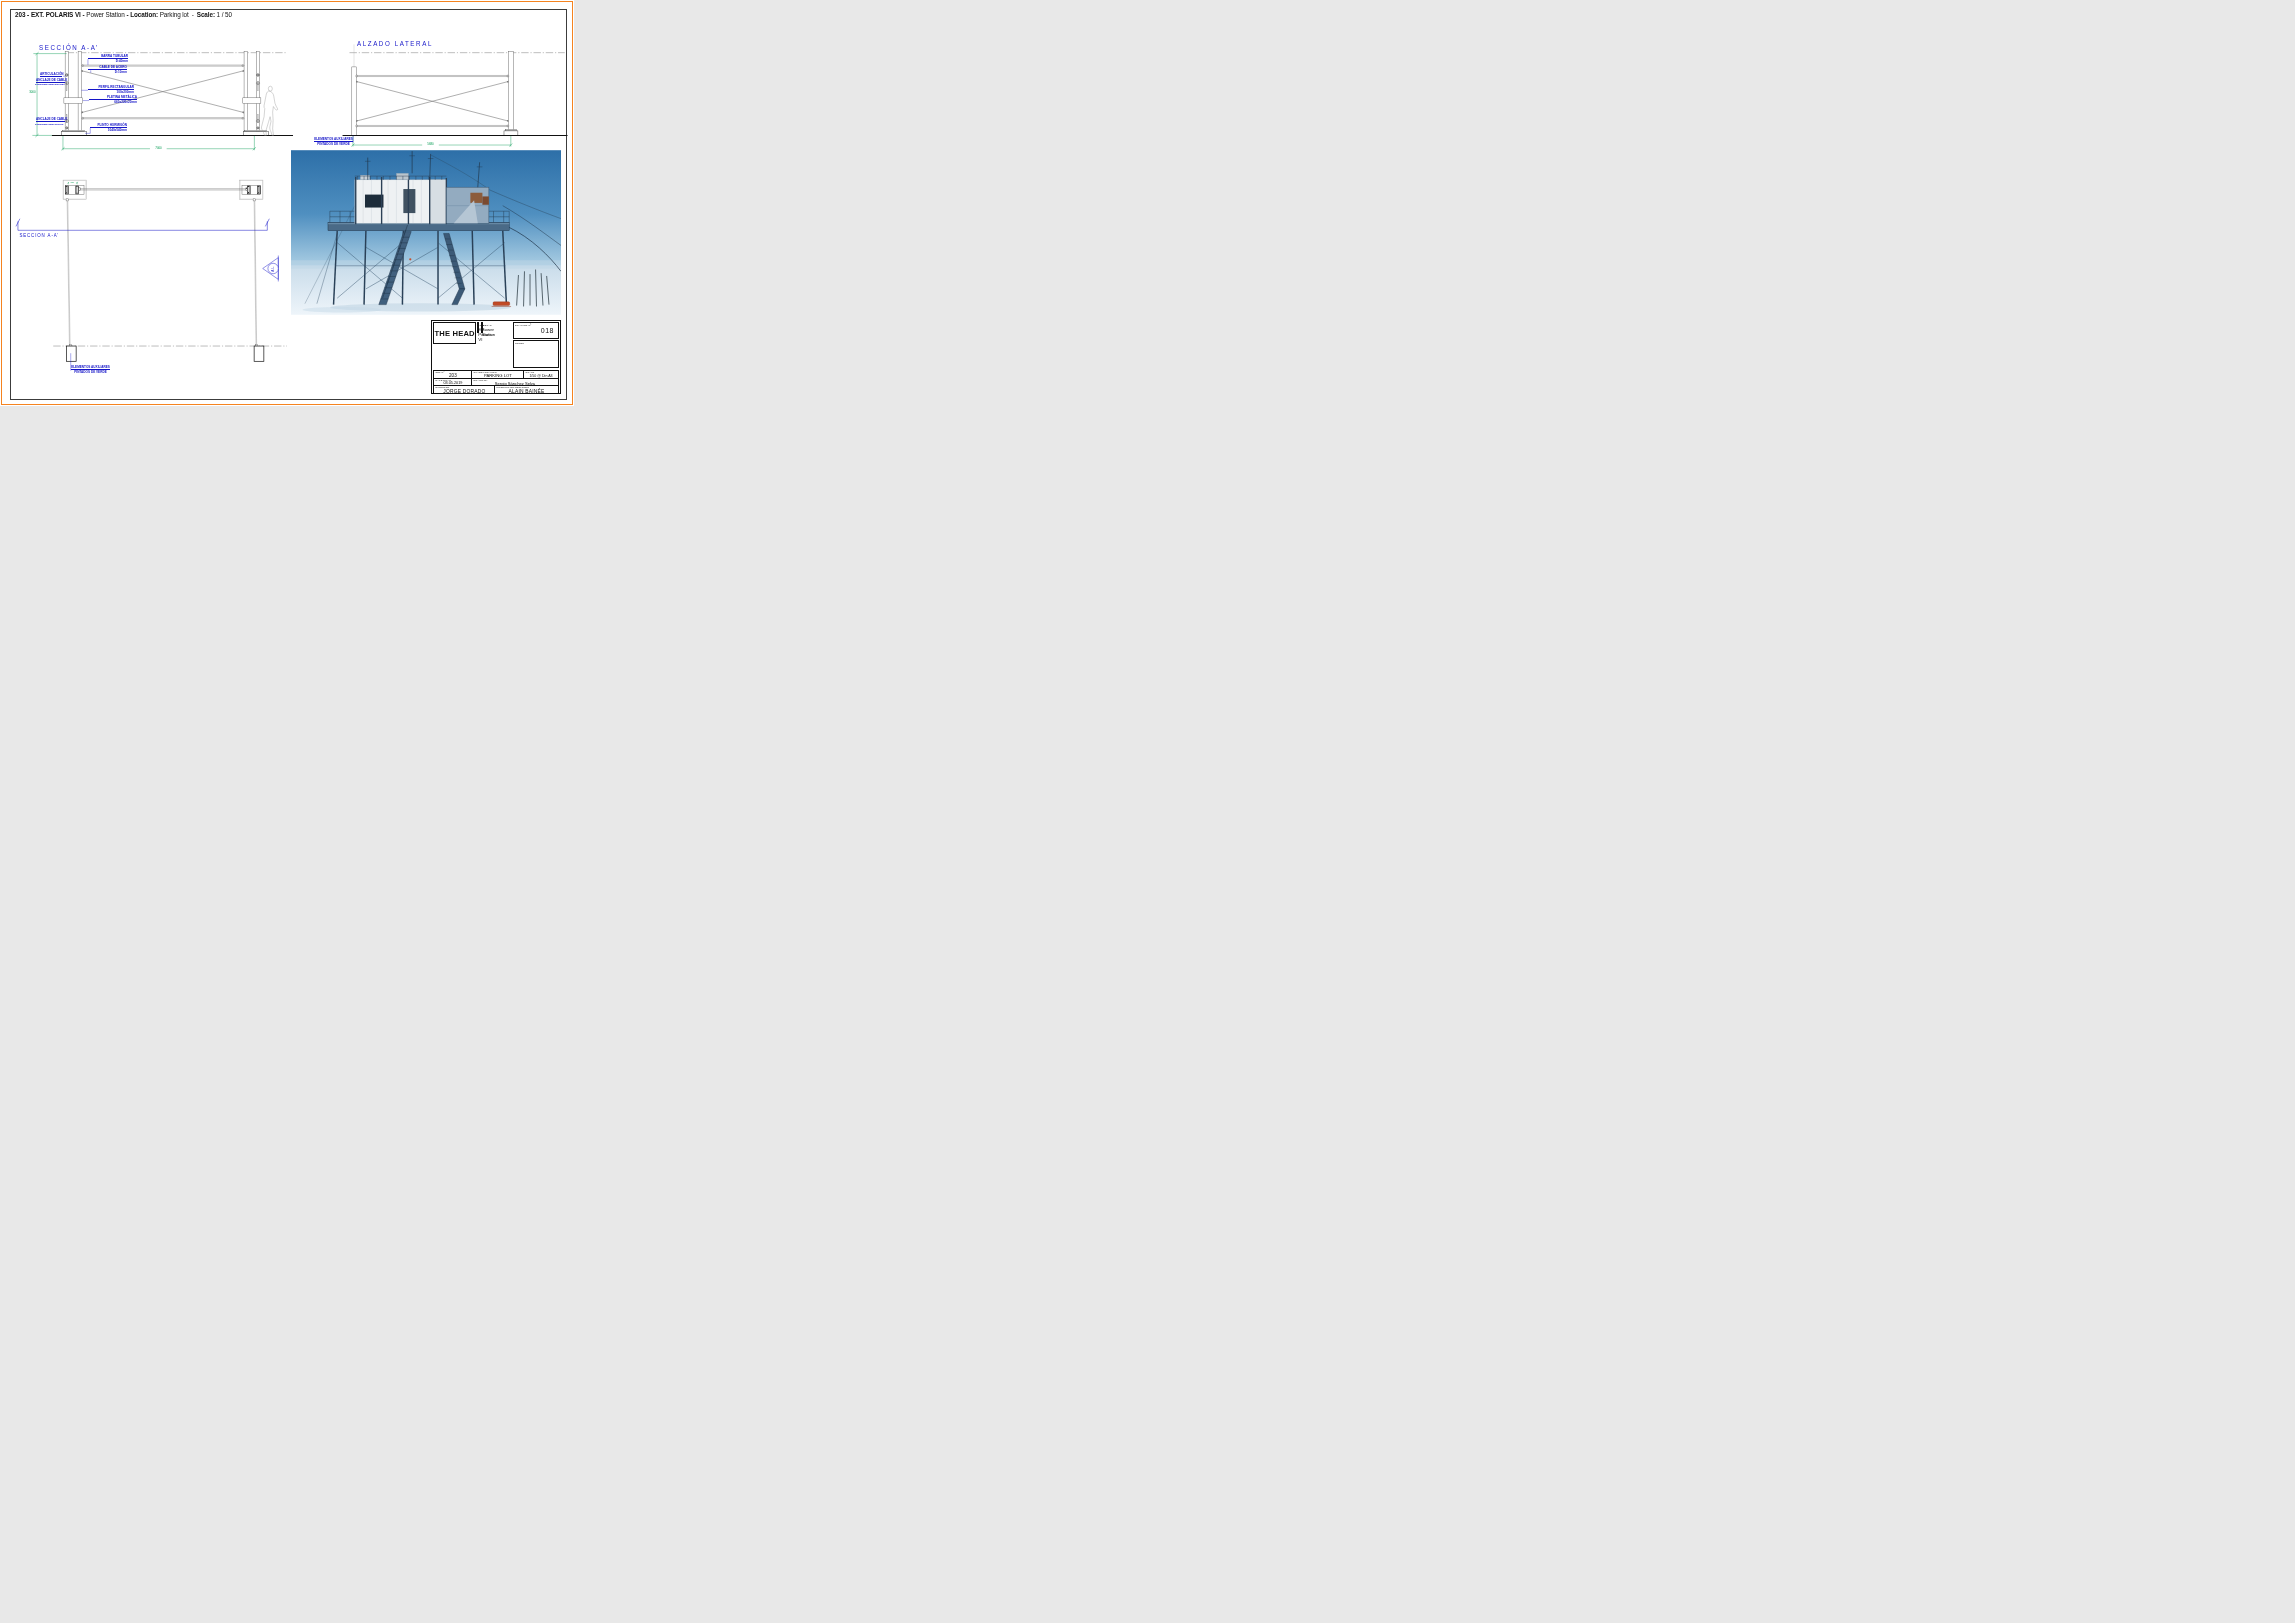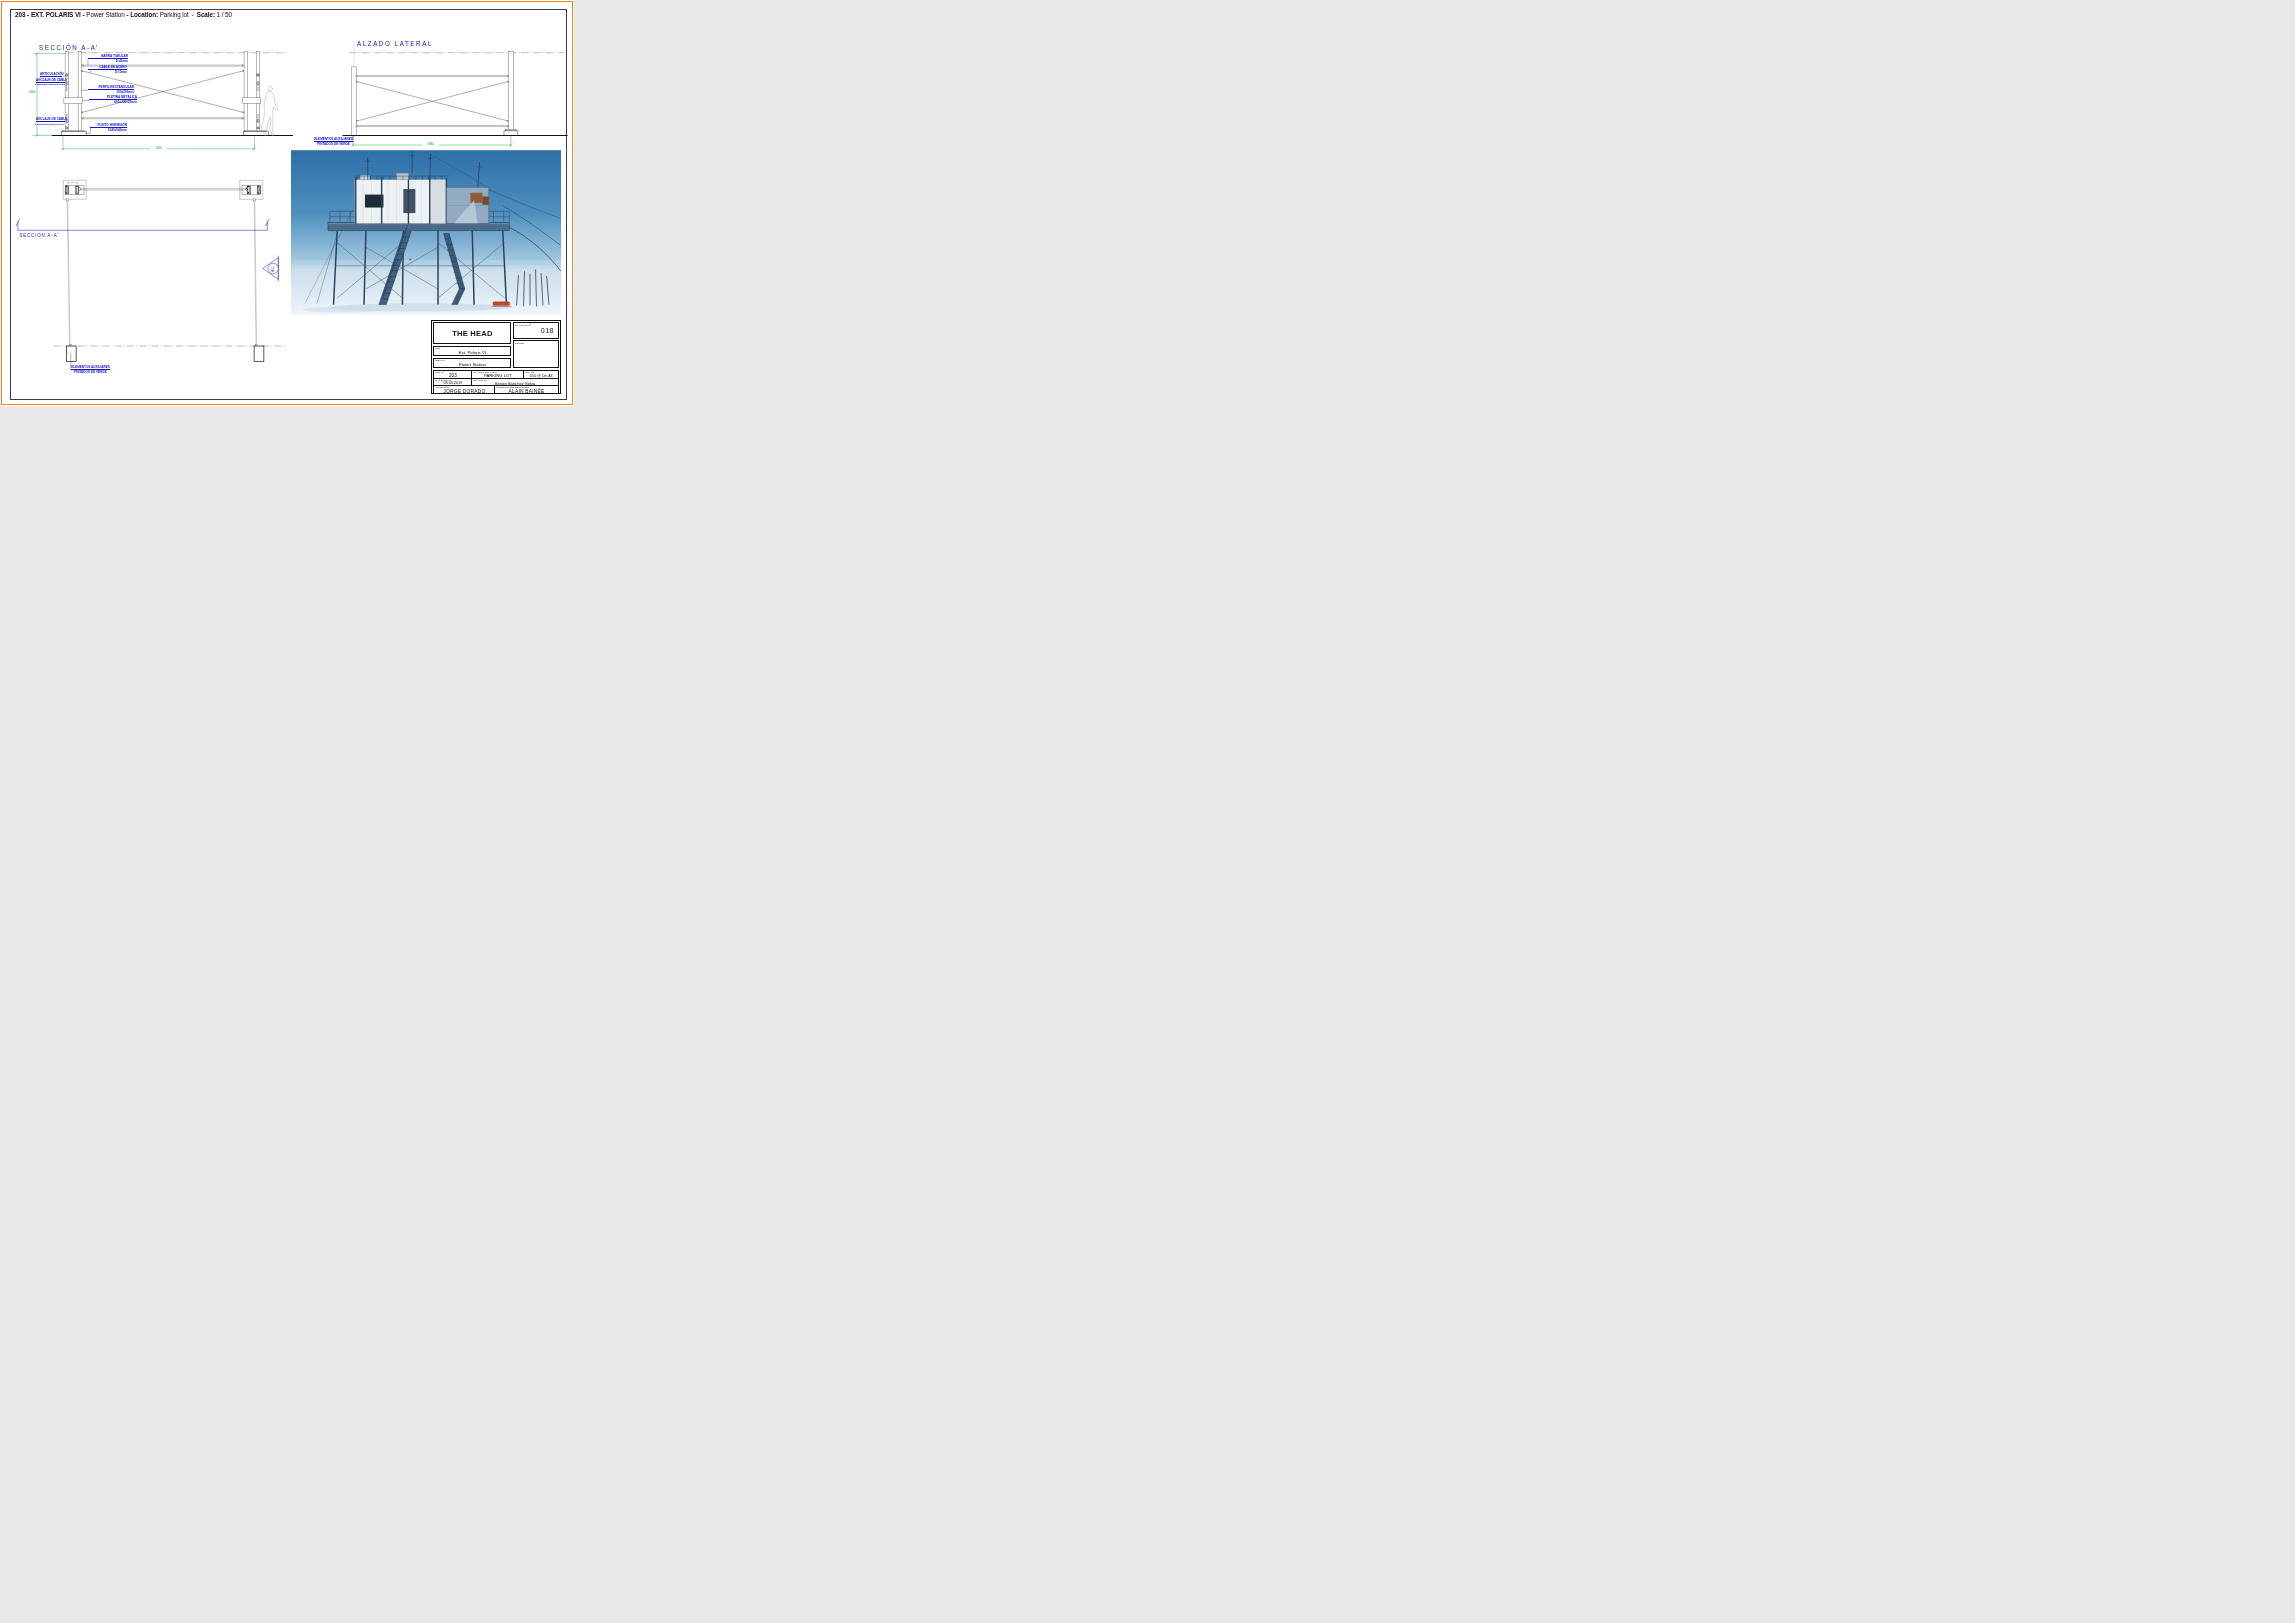--- a/index.html
+++ b/index.html
@@ -20,21 +20,21 @@
   .cadlab.r{text-align:right;}
   .cadlab.c{text-align:center;}
   .cadlab.ul{border-bottom:0.5px solid #1414c8;padding-bottom:0.2px;}
   .cadlab.sub{font-size:2.3px;font-weight:700;}
   
   .dim{position:absolute;color:#009a50;font-size:2.9px;font-weight:400;text-align:center;background:#fff;line-height:1;}
   svg{display:block;}
   
   .tblock{position:absolute;left:431px;top:320px;width:130px;height:74px;border:0.9px solid #111;background:#fff;box-sizing:border-box;padding:1.4px;}
   .tb-top{display:flex;gap:1.4px;height:46px;}
-  .tb-left{width:78px;display:flex;flex-direction:column;gap:1.4px;}
+  .tb-left{width:78px;display:flex;flex-direction:row;gap:1.4px;}
   .tb-right{flex:1;display:flex;flex-direction:column;gap:1.4px;}
   .box{border:0.6px solid #111;box-sizing:border-box;position:relative;background:#fff;}
   .cell-label{font-size:2.5px;font-weight:500;letter-spacing:0.1px;position:absolute;top:0.7px;left:1.2px;color:#222;}
   .head-box{height:22px;display:flex;align-items:center;justify-content:center;font-size:7.6px;font-weight:700;letter-spacing:0.2px;}
   .set-box,.detail-box{height:10.6px;}
   .cell-value{position:absolute;left:0;right:0;top:3.2px;text-align:center;font-size:4.4px;font-weight:400;}
   .drawing-box{height:16.7px;}
   .drawing-box .big{position:absolute;right:3.7px;top:3.7px;font-size:7px;font-weight:400;letter-spacing:0.5px;}
   .notes-box{flex:1;}
   .tb-rows{margin-top:1.4px;}

